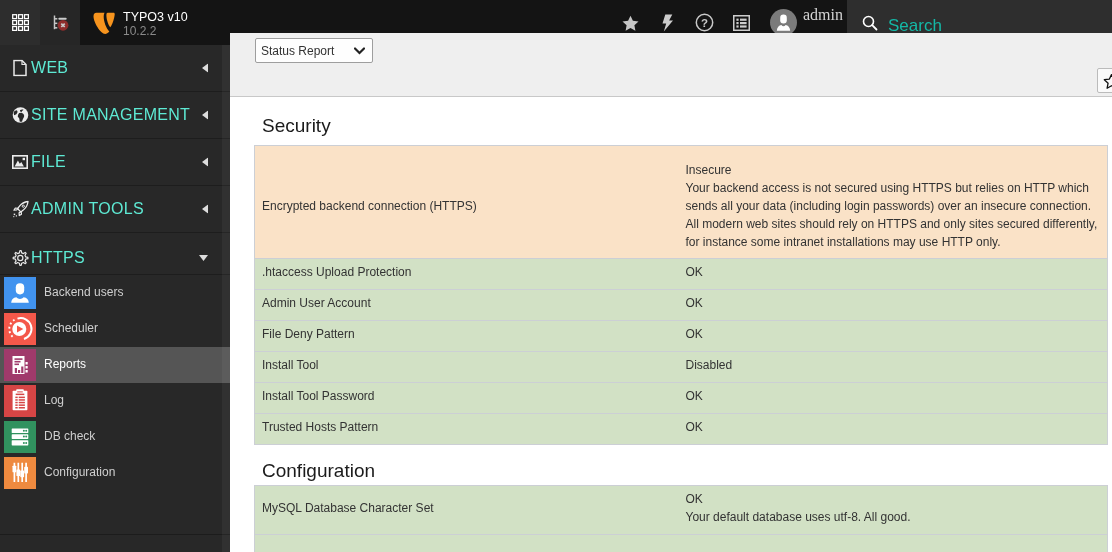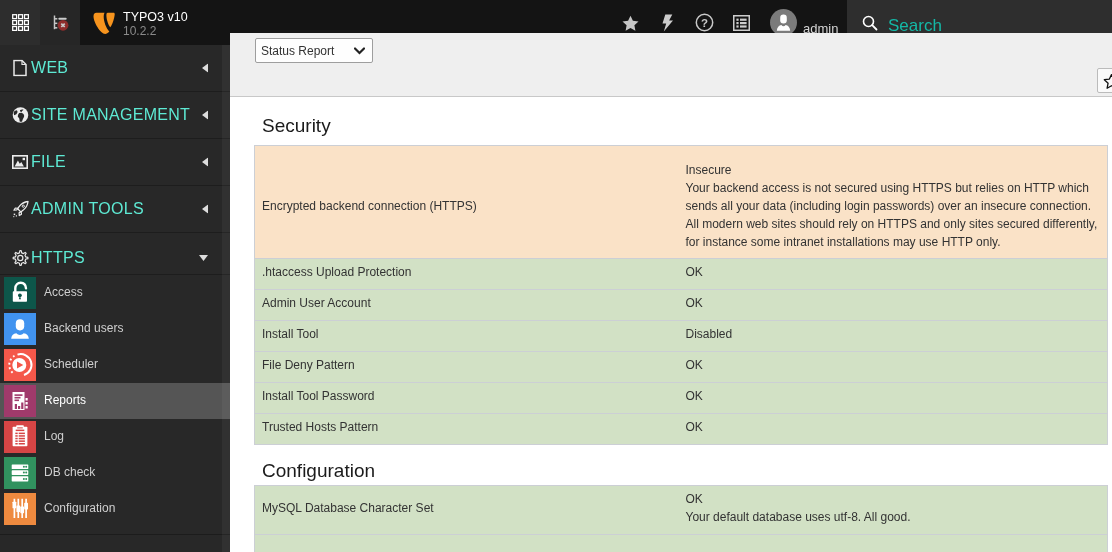--- a/index.html
+++ b/index.html
@@ -7,21 +7,21 @@
   font-family:"Liberation Sans", sans-serif; }
 #topbar { position:absolute; left:0; top:0; width:1112px; height:45px; background:#141414;border-radius:18px; }
 #tb-block1 { position:absolute; left:0; top:0; width:40px; height:45px; background:#2d2d2d; }
 #tb-block2 { position:absolute; left:40px; top:0; width:40px; height:45px; background:#262626; }
 #tb-search { position:absolute; left:847px; top:0; width:265px; height:45px; background:#2e2e2e; }
 .tbicon { position:absolute; }
 #logo { position:absolute; left:93px; top:12px; }
 #brand { position:absolute; left:123px; top:10px; }
 #brand .t1 { color:#fff; font-size:12.5px; line-height:14px; font-weight:400; }
 #brand .t2 { color:#8a8a8a; font-size:12px; line-height:14px; }
-#admin-label { position:absolute; left:803px; top:21px; color:#d4d4d4; font-size:13px; }
+#admin-label { position:absolute; left:803px; top:6px; color:#d4d4d4; font-size:16px;font-family:Liberation Serif, serif; }
 #search-label { position:absolute; left:888px; top:16px; color:#14b8a6; font-size:17px; }
 #sidebar { position:absolute; left:0; top:45px; width:230px; height:507px; background:#282828; }
 #sidescroll { position:absolute; left:222px; top:45px; width:8px; height:507px; background:rgba(255,255,255,0.045); }
 .sect { position:relative; height:47px; border-bottom:1px solid #1d1d1d; }
 .sect .lbl { position:absolute; left:31px; top:50%; transform:translateY(-50%);
   color:#5eead4; font-size:16px; letter-spacing:0.3px; }
 .sect .arr { position:absolute; right:22px; top:50%; transform:translateY(-50%); }
 .sect .sicon { position:absolute; left:13px; top:50%; transform:translateY(-50%); }
 #sys-sect { height:42px; } #sys-sect .lbl, #sys-sect .arr, #sys-sect .sicon { top:25px; }
 .sub { position:relative; height:36px; }
@@ -188,30 +188,20 @@
       <path d="M8.5 1 L9.8 1 L10.3 3.2 L12 3.9 L13.9 2.7 L14.8 3.6 L13.6 5.5 L14.3 7.2 L16.5 7.7 L16.5 9 L14.3 9.5 L13.6 11.2 L14.8 13.1 L13.9 14 L12 12.8 L10.3 13.5 L9.8 15.7 L8.5 15.7 L8 13.5 L6.3 12.8 L4.4 14 L3.5 13.1 L4.7 11.2 L4 9.5 L1.8 9 L1.8 7.7 L4 7.2 L4.7 5.5 L3.5 3.6 L4.4 2.7 L6.3 3.9 L8 3.2 Z" fill="none" stroke="#e8e8e8" stroke-width="1.2" stroke-linejoin="round" transform="translate(-0.6,0.2)"></path>
       <circle cx="8.3" cy="8.5" r="2.6" fill="none" stroke="#e8e8e8" stroke-width="1.2"></circle>
     </svg>
     <span class="lbl">HTTPS</span>
     <svg class="arr" width="9" height="6" viewBox="0 0 9 6">
         <path d="M0 0 L9 0 L4.5 6 Z" fill="#ddd"></path>
       </svg>
   </div>
   <div class="sub">
     <svg class="subicon" viewBox="0 0 32 32">
-      <rect width="32" height="32" fill="#0d564a"></rect>
-      <path d="M11.3 14.2 L11.3 11.3 C11.3 7.9 13.7 5.7 16.7 5.7 C19.6 5.7 21.7 7.7 22 11.3" fill="none" stroke="#fff" stroke-width="2.4" stroke-linecap="round"></path>
-      <rect x="8.8" y="14.2" width="14.2" height="10.6" rx="0.8" fill="#fff"></rect>
-      <circle cx="15.9" cy="18.3" r="1.9" fill="#0d564a"></circle>
-      <path d="M15.9 18.8 L17 22.3 L14.8 22.3 Z" fill="#0d564a"></path>
-    </svg>
-    <span class="lbl">Access</span>
-  </div>
-  <div class="sub">
-    <svg class="subicon" viewBox="0 0 32 32">
       <rect width="32" height="32" fill="#4193ef"></rect>
       <rect x="11.8" y="6.2" width="8.4" height="11.2" rx="4.1" fill="#fff"></rect>
       <path d="M7.2 25.8 C7.2 22.8 9.2 20.6 12.4 20.2 C13.4 21.3 14.6 21.9 16 21.9 C17.4 21.9 18.6 21.3 19.6 20.2 C22.8 20.6 24.8 22.8 24.8 25.8 Z" fill="#fff"></path>
     </svg>
     <span class="lbl">Backend users</span>
   </div>
   <div class="sub">
     <svg class="subicon" viewBox="0 0 32 32">
       <rect width="32" height="32" fill="#f4584a"></rect>
       <circle cx="15.3" cy="16" r="7" fill="#fff"></circle>
@@ -312,26 +302,26 @@
       </tr>
       <tr class="succ">
           <td class="c1">.htaccess Upload Protection</td>
           <td class="c2">OK</td>
         </tr>
       <tr class="succ">
           <td class="c1">Admin User Account</td>
           <td class="c2">OK</td>
         </tr>
       <tr class="succ">
+          <td class="c1">File Deny Pattern</td>
+          <td class="c2">OK</td>
+        </tr>
+      <tr class="succ">
           <td class="c1">Install Tool</td>
           <td class="c2">Disabled</td>
-        </tr>
-      <tr class="succ">
-          <td class="c1">File Deny Pattern</td>
-          <td class="c2">OK</td>
         </tr>
       <tr class="succ">
           <td class="c1">Install Tool Password</td>
           <td class="c2">OK</td>
         </tr>
       <tr class="succ">
           <td class="c1">Trusted Hosts Pattern</td>
           <td class="c2">OK</td>
         </tr>
     </tbody>

